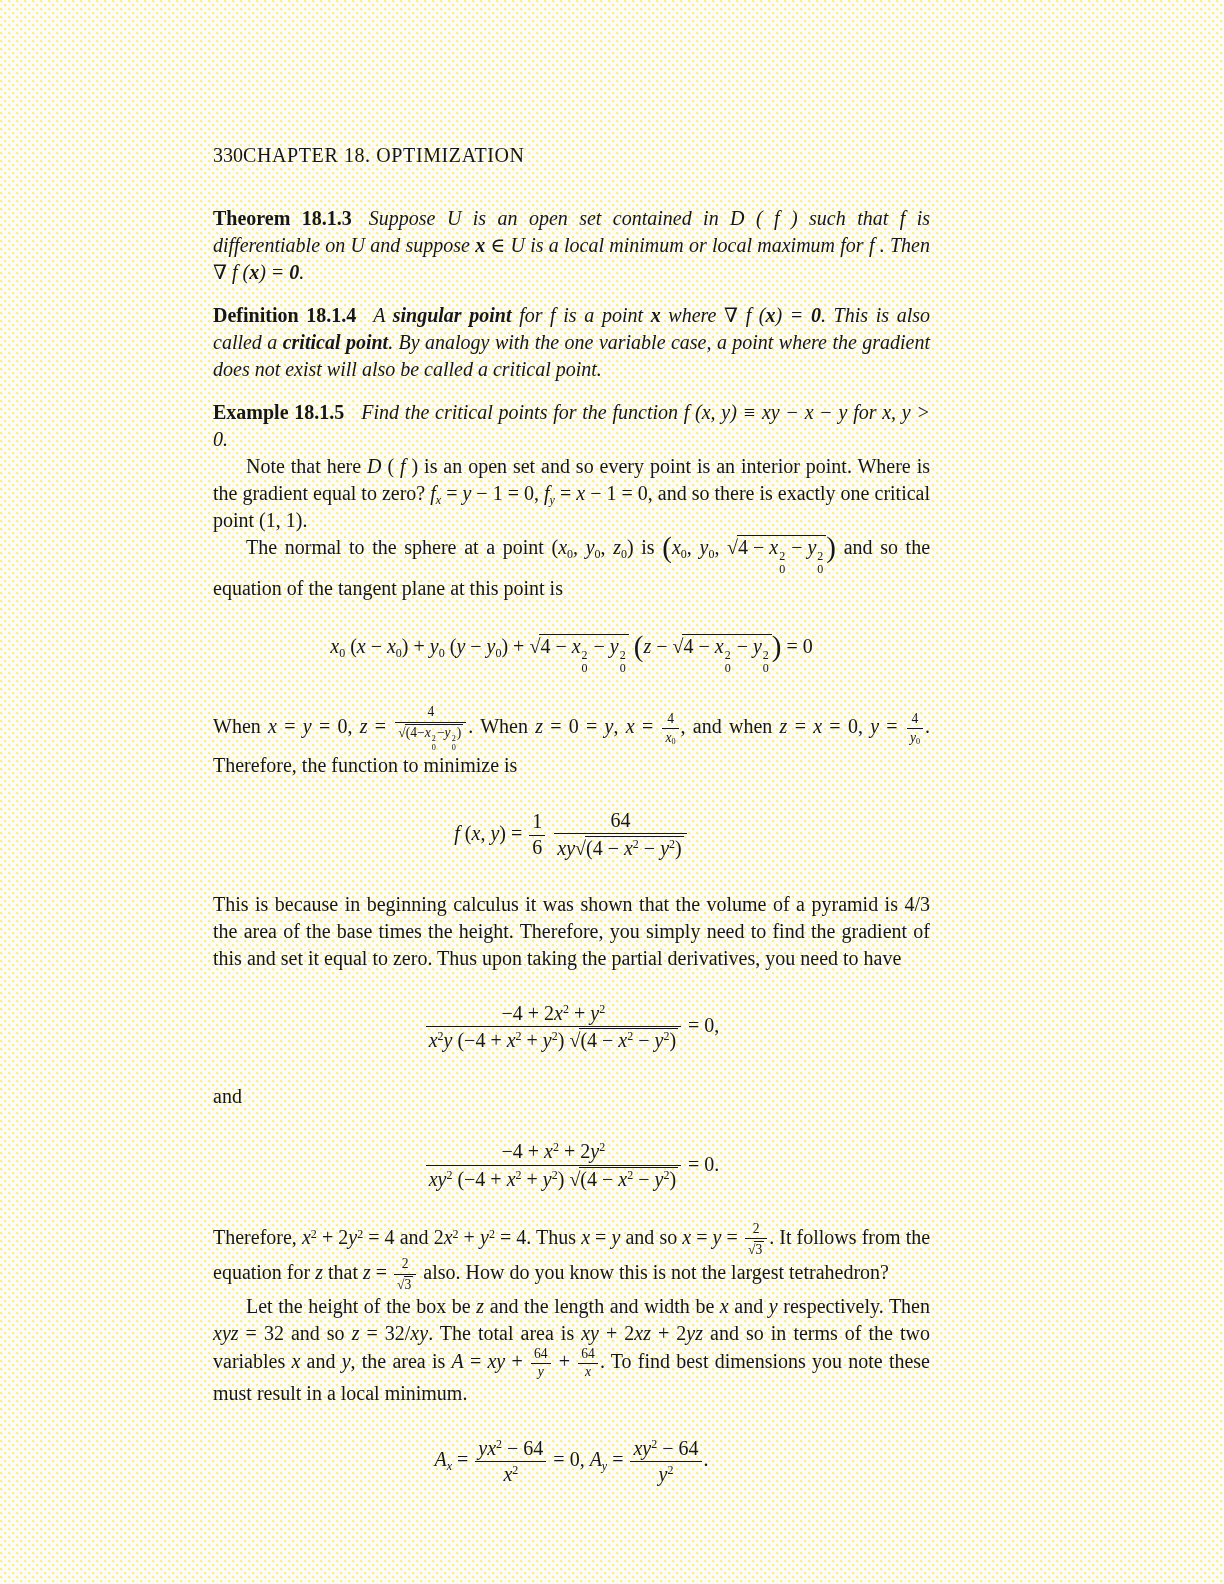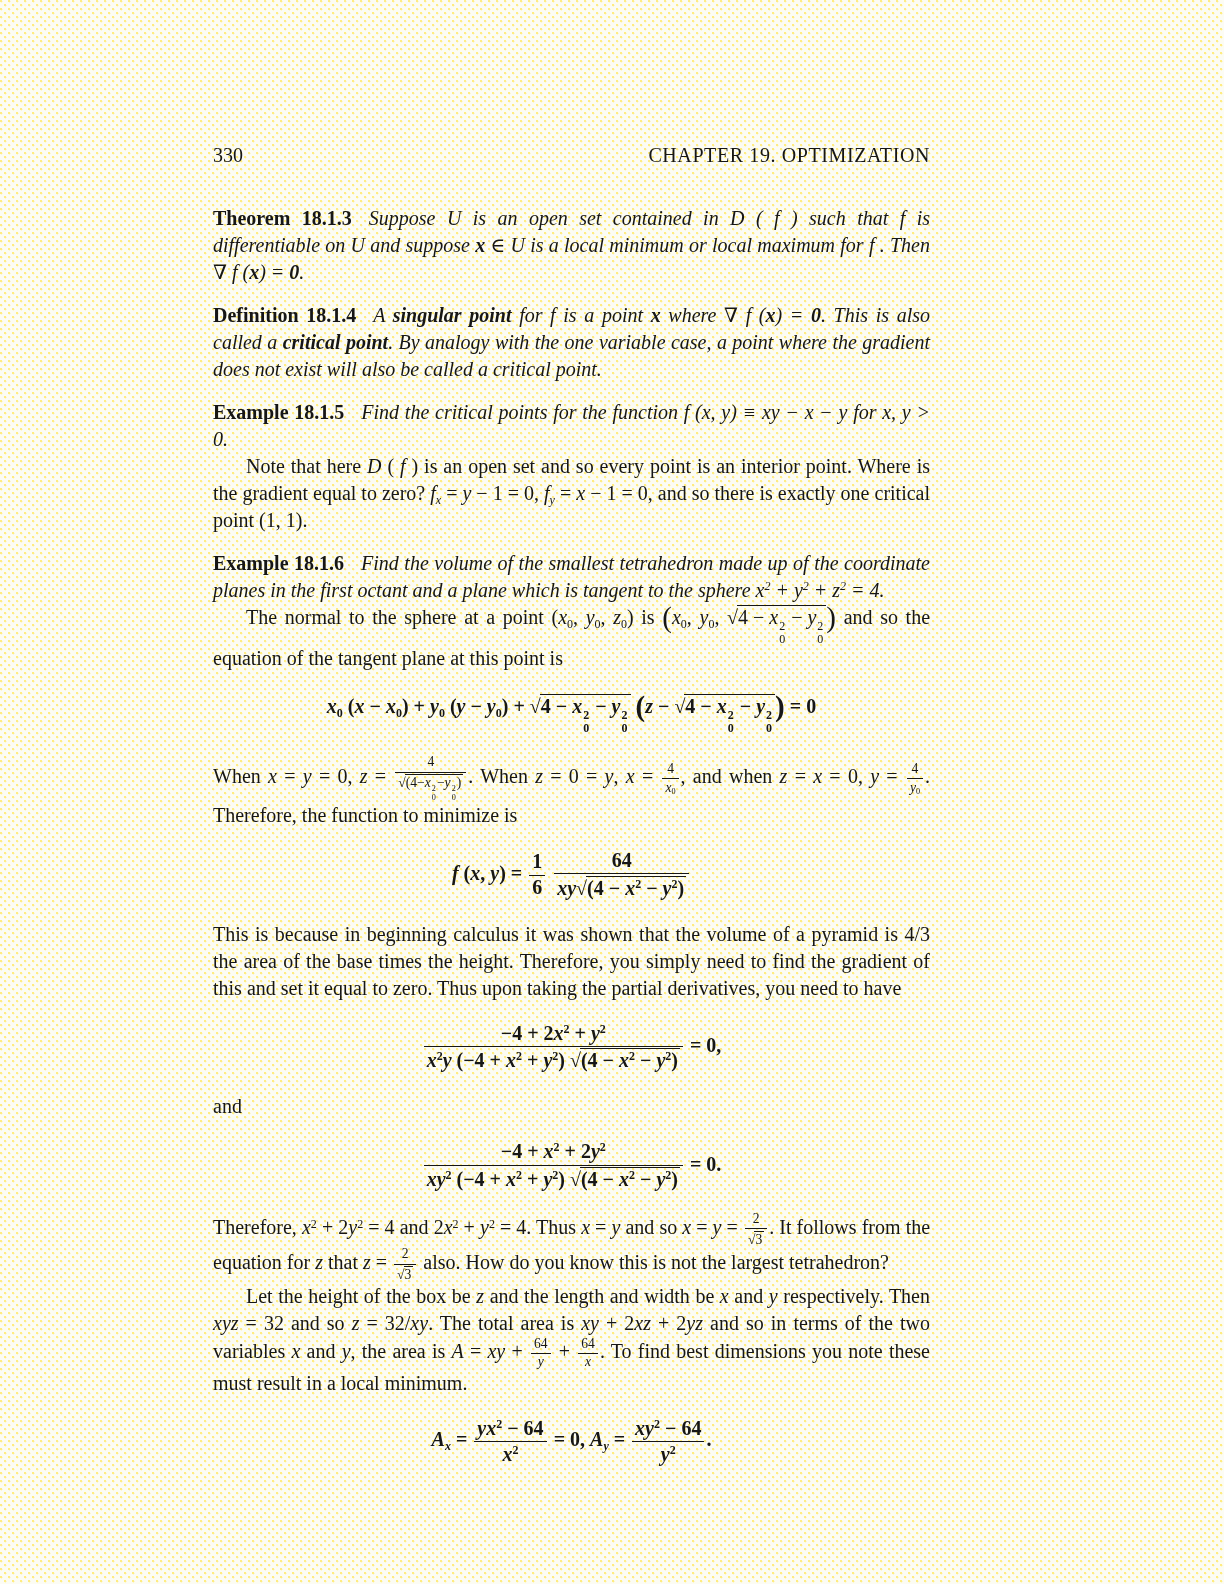--- a/index.html
+++ b/index.html
@@ -8,30 +8,30 @@
     background-color:#fcfcf4;
     background-image:
       radial-gradient(circle at 1.2px 1.2px,#ffec82 1px,rgba(255,236,130,0) 1.5px),
       radial-gradient(circle at 1.2px 1.2px,#ffec82 1px,rgba(255,236,130,0) 1.5px);
     background-size:8px 8px;
     background-position:0 0,4px 4px;
     font-family:"Liberation Serif","DejaVu Serif",serif;
     color:#161616;
   }
   .content{position:absolute;left:213px;top:142px;width:717px;font-size:20px;line-height:27px;text-align:justify;}
-  .pagehead{display:flex;justify-content:space-between;align-items:baseline;line-height:27px;}
+  .pagehead{display:flex;justify-content:flex-start;align-items:baseline;line-height:27px;}
   .pagehead .running{letter-spacing:.6px;}
   p{margin:0;}
   .blk{margin-top:16px;}
   .first{margin-top:36px;}
   .para{margin-top:0;}
   .indent{text-indent:33px;}
   .label{font-weight:bold;margin-right:17px;}
   .bodyit{font-style:italic;}
-  .display{margin:21px 0;text-align:center;text-indent:0;font-weight:bold;}
+  .display{margin:31px 0;text-align:center;text-indent:0;}
   .b{font-weight:bold;}
   .i{font-style:italic;}
   .bi{font-weight:bold;font-style:italic;}
   .sbb{font-size:.6em;vertical-align:-.3em;line-height:0;}
   .spp{font-size:.6em;vertical-align:.55em;line-height:0;}
   .big{font-size:1.45em;line-height:0;vertical-align:-.12em;}
   .frac{display:inline-block;vertical-align:middle;text-align:center;line-height:1.08;margin:0 2px;text-indent:0;}
   .frac .num{display:block;padding:0 3px 1.5px;border-bottom:1.3px solid currentColor;}
   .frac .den{display:block;padding:1.5px 3px 0;}
   p .frac{font-size:.68em;}
@@ -42,32 +42,31 @@
   .ss{display:inline-flex;flex-direction:column;align-items:flex-start;font-size:.6em;line-height:1.05;vertical-align:-.5em;margin:0 1px;}
   .ss span{display:block;}
 </style>
 </head>
 <body>
 
 <div class="content">
 
   <header class="pagehead">
     <span>330</span>
-    <span class="running">CHAPTER 19.  OPTIMIZATION</span>
+    <span class="running">CHAPTER 18.  OPTIMIZATION</span>
   </header>
 
   <p class="blk first"><span class="label">Theorem 18.1.3</span><span class="bodyit">Suppose U is an open set contained in D ( f ) such that f is differentiable on U and suppose <span class="bi">x</span> ∈ U is a local minimum or local maximum for f . Then ∇ f (<span class="bi">x</span>) = <span class="b">0</span>.</span></p>
 
   <p class="blk"><span class="label">Definition 18.1.4</span><span class="bodyit">A <span class="bi">singular point</span> for f is a point <span class="bi">x</span> where ∇ f (<span class="bi">x</span>) = <span class="b">0</span>. This is also called a <span class="bi">critical point</span>. By analogy with the one variable case, a point where the gradient does not exist will also be called a critical point.</span></p>
 
   <p class="blk"><span class="label">Example 18.1.5</span><span class="bodyit">Find the critical points for the function f (x, y) ≡ xy − x − y for x, y &gt; 0.</span></p>
 
   <p class="para indent">Note that here <span class="i">D</span> ( <span class="i">f</span> ) is an open set and so every point is an interior point. Where is the gradient equal to zero? <span class="i">f</span><span class="sbb"><span class="i">x</span></span> = <span class="i">y</span> − 1 = 0, <span class="i">f</span><span class="sbb"><span class="i">y</span></span> = <span class="i">x</span> − 1 = 0, and so there is exactly one critical point (1, 1).</p>
 
-  <p class="blk"><span class="label">Example 18.1.6</span><span class="bodyit">Find the volume of the smallest tetrahedron made up of the coordinate planes in the first octant and a plane which is tangent to the sphere x<span class="spp">2</span> + y<span class="spp">2</span> + z<span class="spp">2</span> = 4.</span></p>
 
   <p class="para indent">The normal to the sphere at a point (<span class="i">x</span><span class="sbb">0</span>, <span class="i">y</span><span class="sbb">0</span>, <span class="i">z</span><span class="sbb">0</span>) is <span class="big">(</span><span class="i">x</span><span class="sbb">0</span>, <span class="i">y</span><span class="sbb">0</span>, <span class="rad"><span class="rsign">√</span><span class="rbody">4 − <span class="i">x</span><span class="ss">
             <span>2</span>
             <span>0</span>
           </span> − <span class="i">y</span><span class="ss">
             <span>2</span>
             <span>0</span>
           </span></span></span><span class="big">)</span> and so the equation of the tangent plane at this point is</p>
 
   <div class="display"><span><span class="i">x</span><span class="sbb">0</span> (<span class="i">x</span> − <span class="i">x</span><span class="sbb">0</span>) + <span class="i">y</span><span class="sbb">0</span> (<span class="i">y</span> − <span class="i">y</span><span class="sbb">0</span>) + <span class="rad"><span class="rsign">√</span><span class="rbody">4 − <span class="i">x</span><span class="ss">

